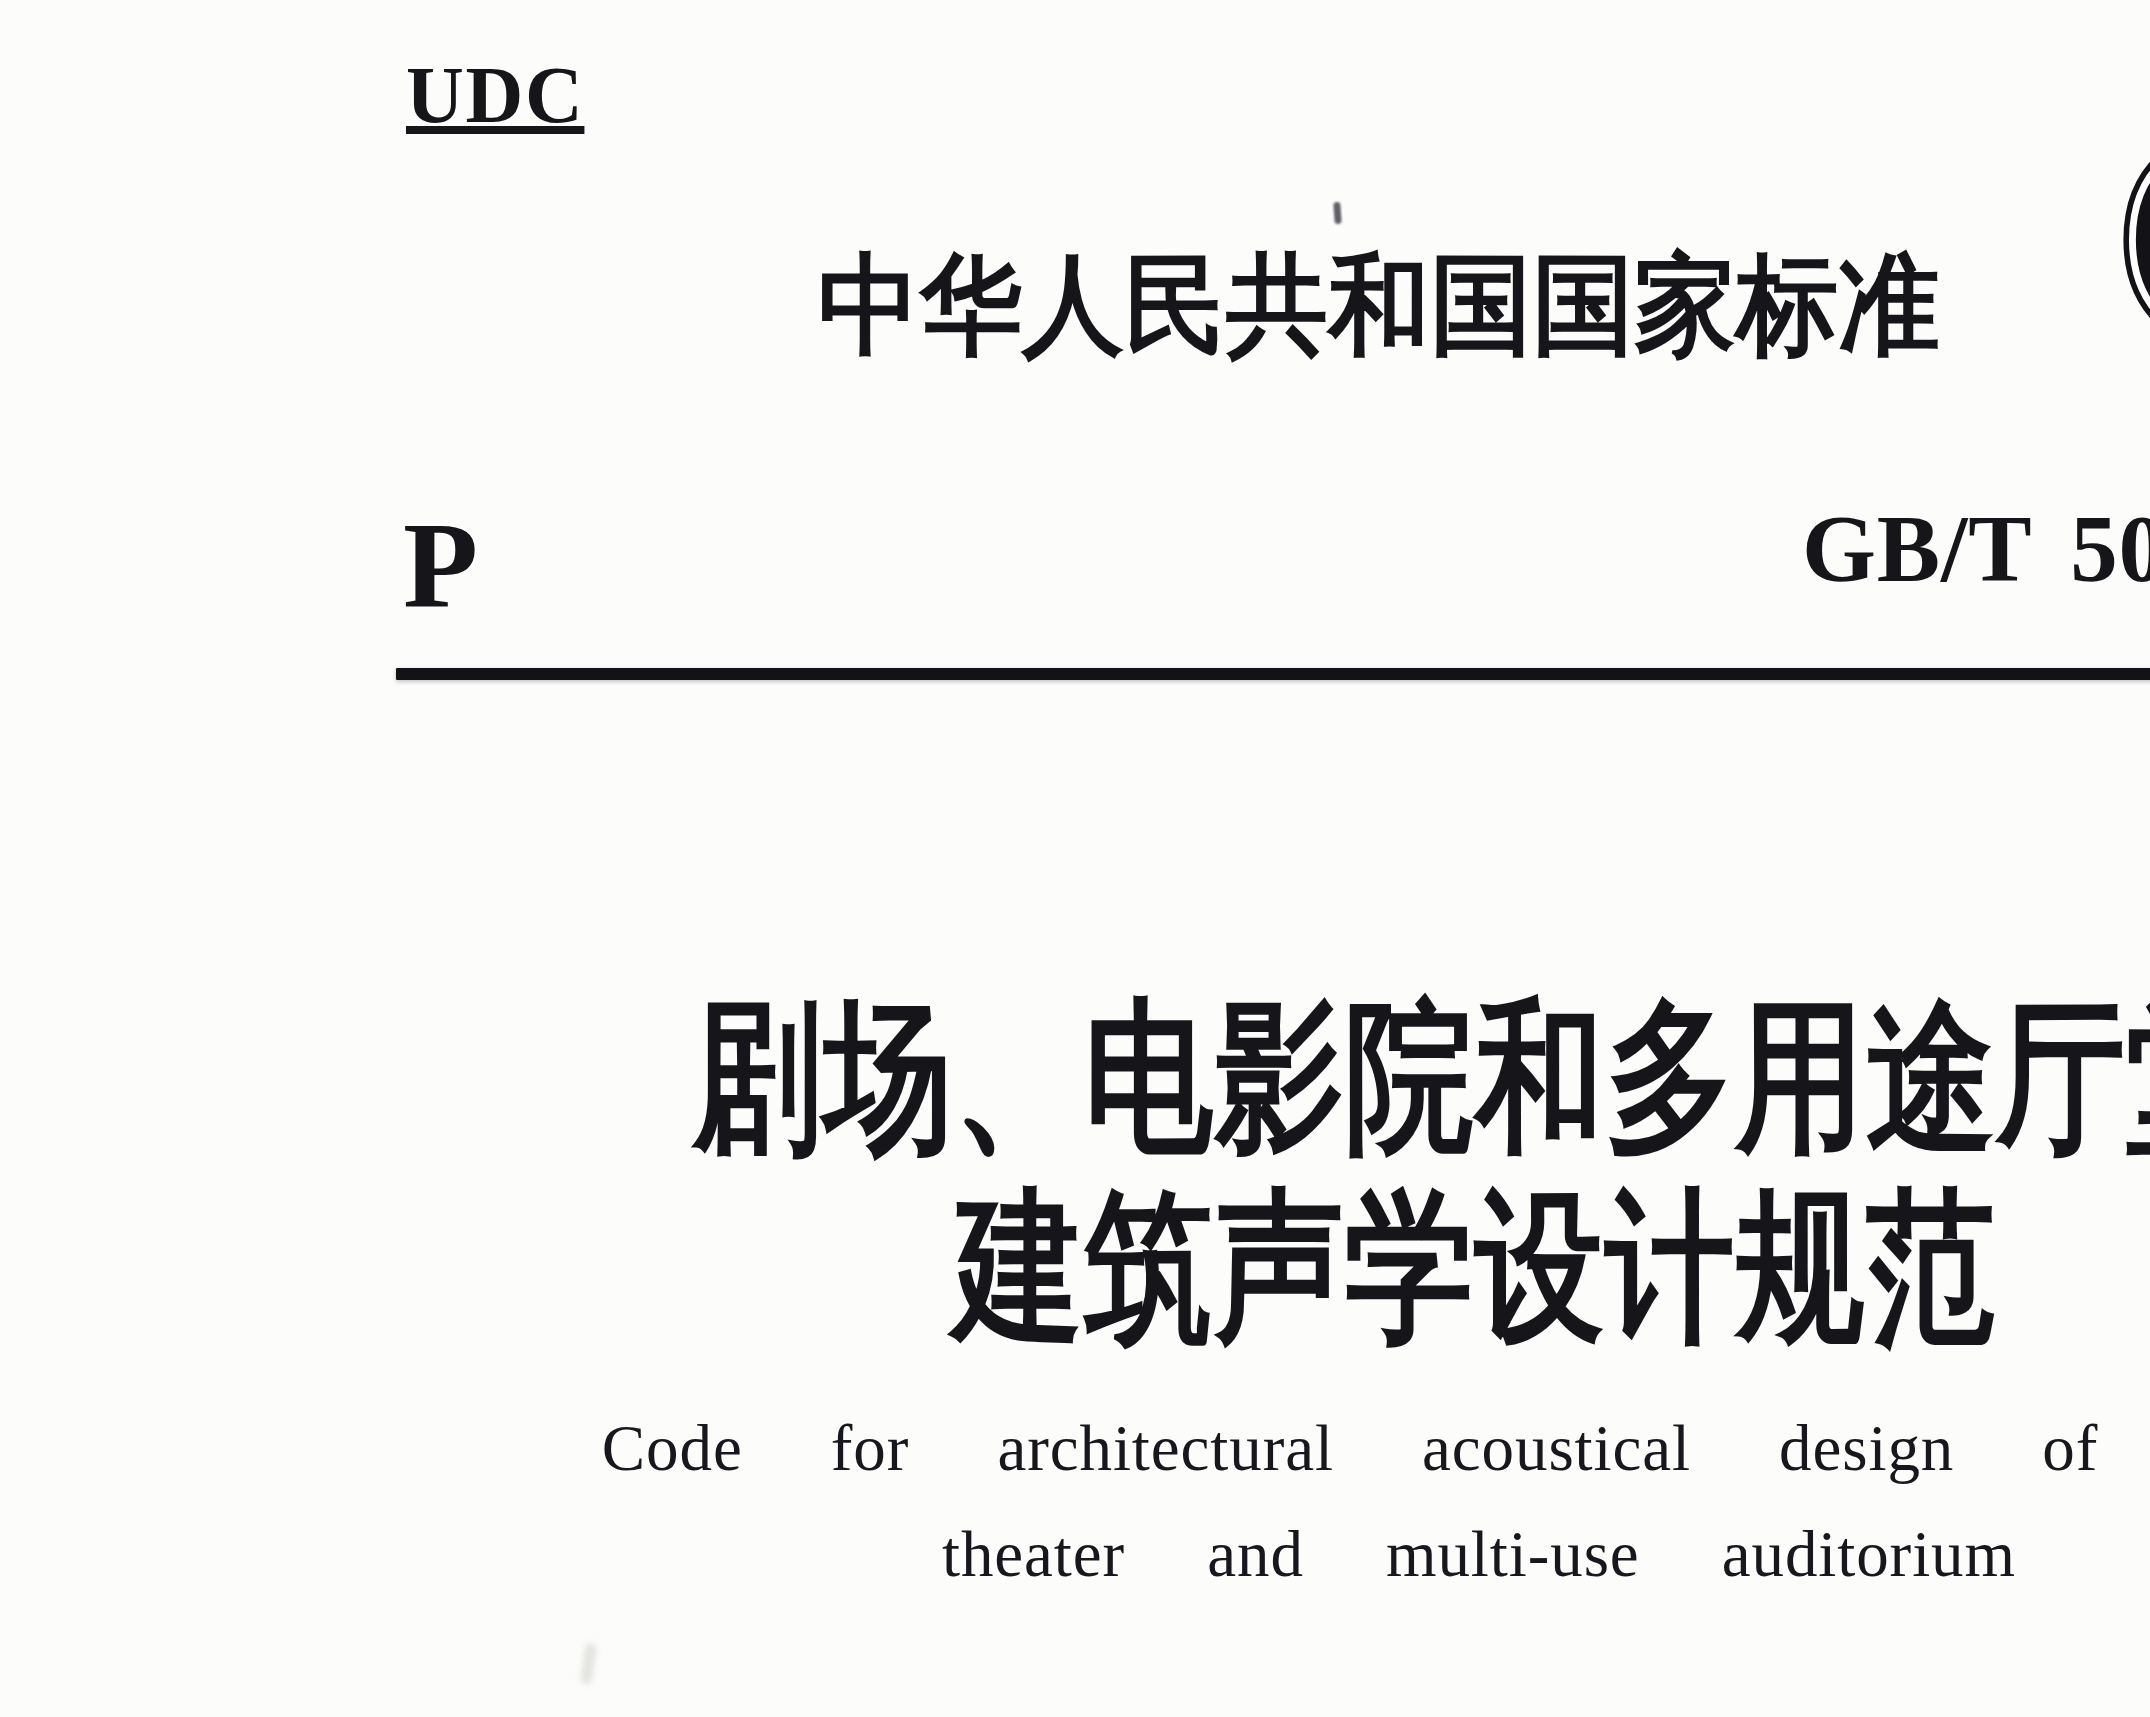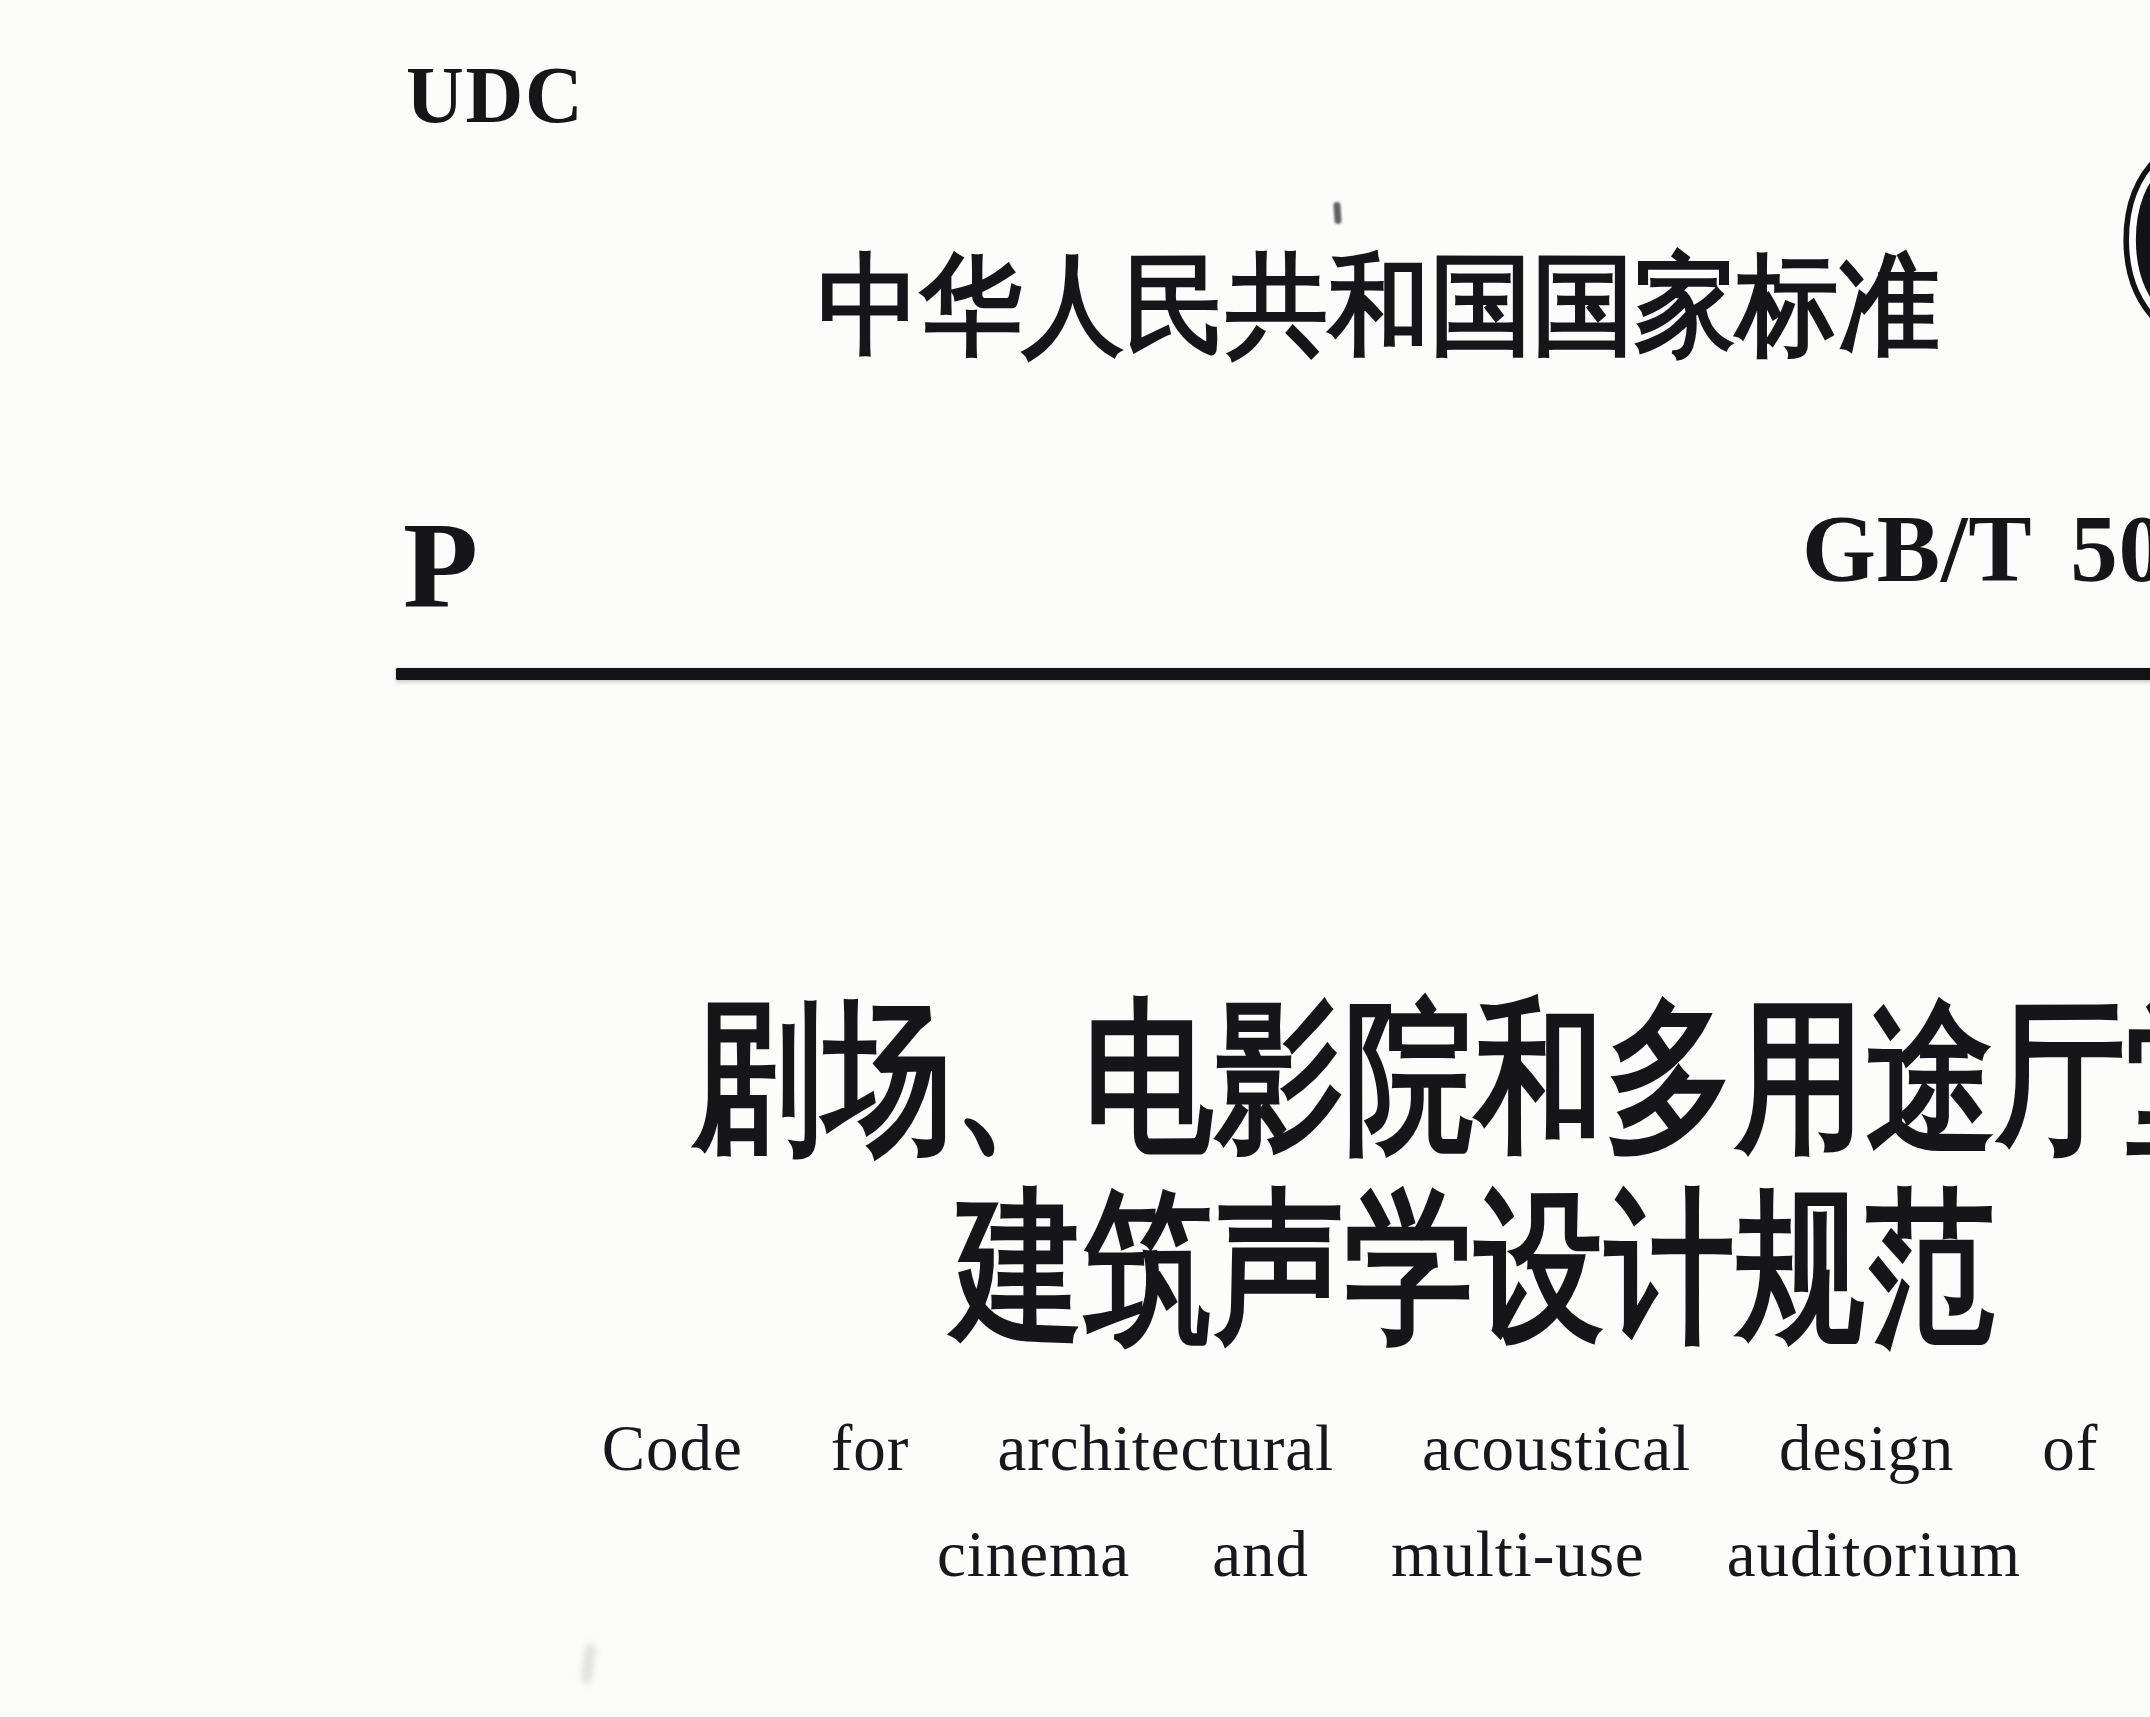--- a/index.html
+++ b/index.html
@@ -18,20 +18,21 @@
     color: var(--ink, #15151a);
     font-family: "Liberation Serif", "DejaVu Serif", serif;
   }
   .abs { position: absolute; white-space: nowrap; line-height: 1; }
 
   .udc {
     left: 406px; top: 55px;
     font-size: 80px;
     font-weight: bold;
     letter-spacing: 1.7px;
+    text-decoration: underline;
   }
   .speck {
     left: 1334px; top: 202px;
     width: 6.9px; height: 22.4px;
     background: #3a3a42;
     border-radius: 3.4px;
     transform: rotate(-4deg);
     filter: blur(1.3px);
     opacity: .8;
   }
@@ -138,18 +139,18 @@
   <div class="abs std-number">GB/T 50356 - 2005</div>
 
   <div class="abs rule"></div>
 
   <div class="abs title-cn title-cn-1">剧场、电影院和多用途厅堂</div>
 
   <div class="abs title-cn title-cn-2">建筑声学设计规范</div>
 
   <div class="abs title-en title-en-1">Code for architectural acoustical design of theater,</div>
 
-  <div class="abs title-en title-en-2">cinema and multi-use auditorium</div>
+  <div class="abs title-en title-en-2">theater and multi-use auditorium</div>
 
   <div class="abs smudge"></div>
 
 </div>
 
 
 </body></html>

